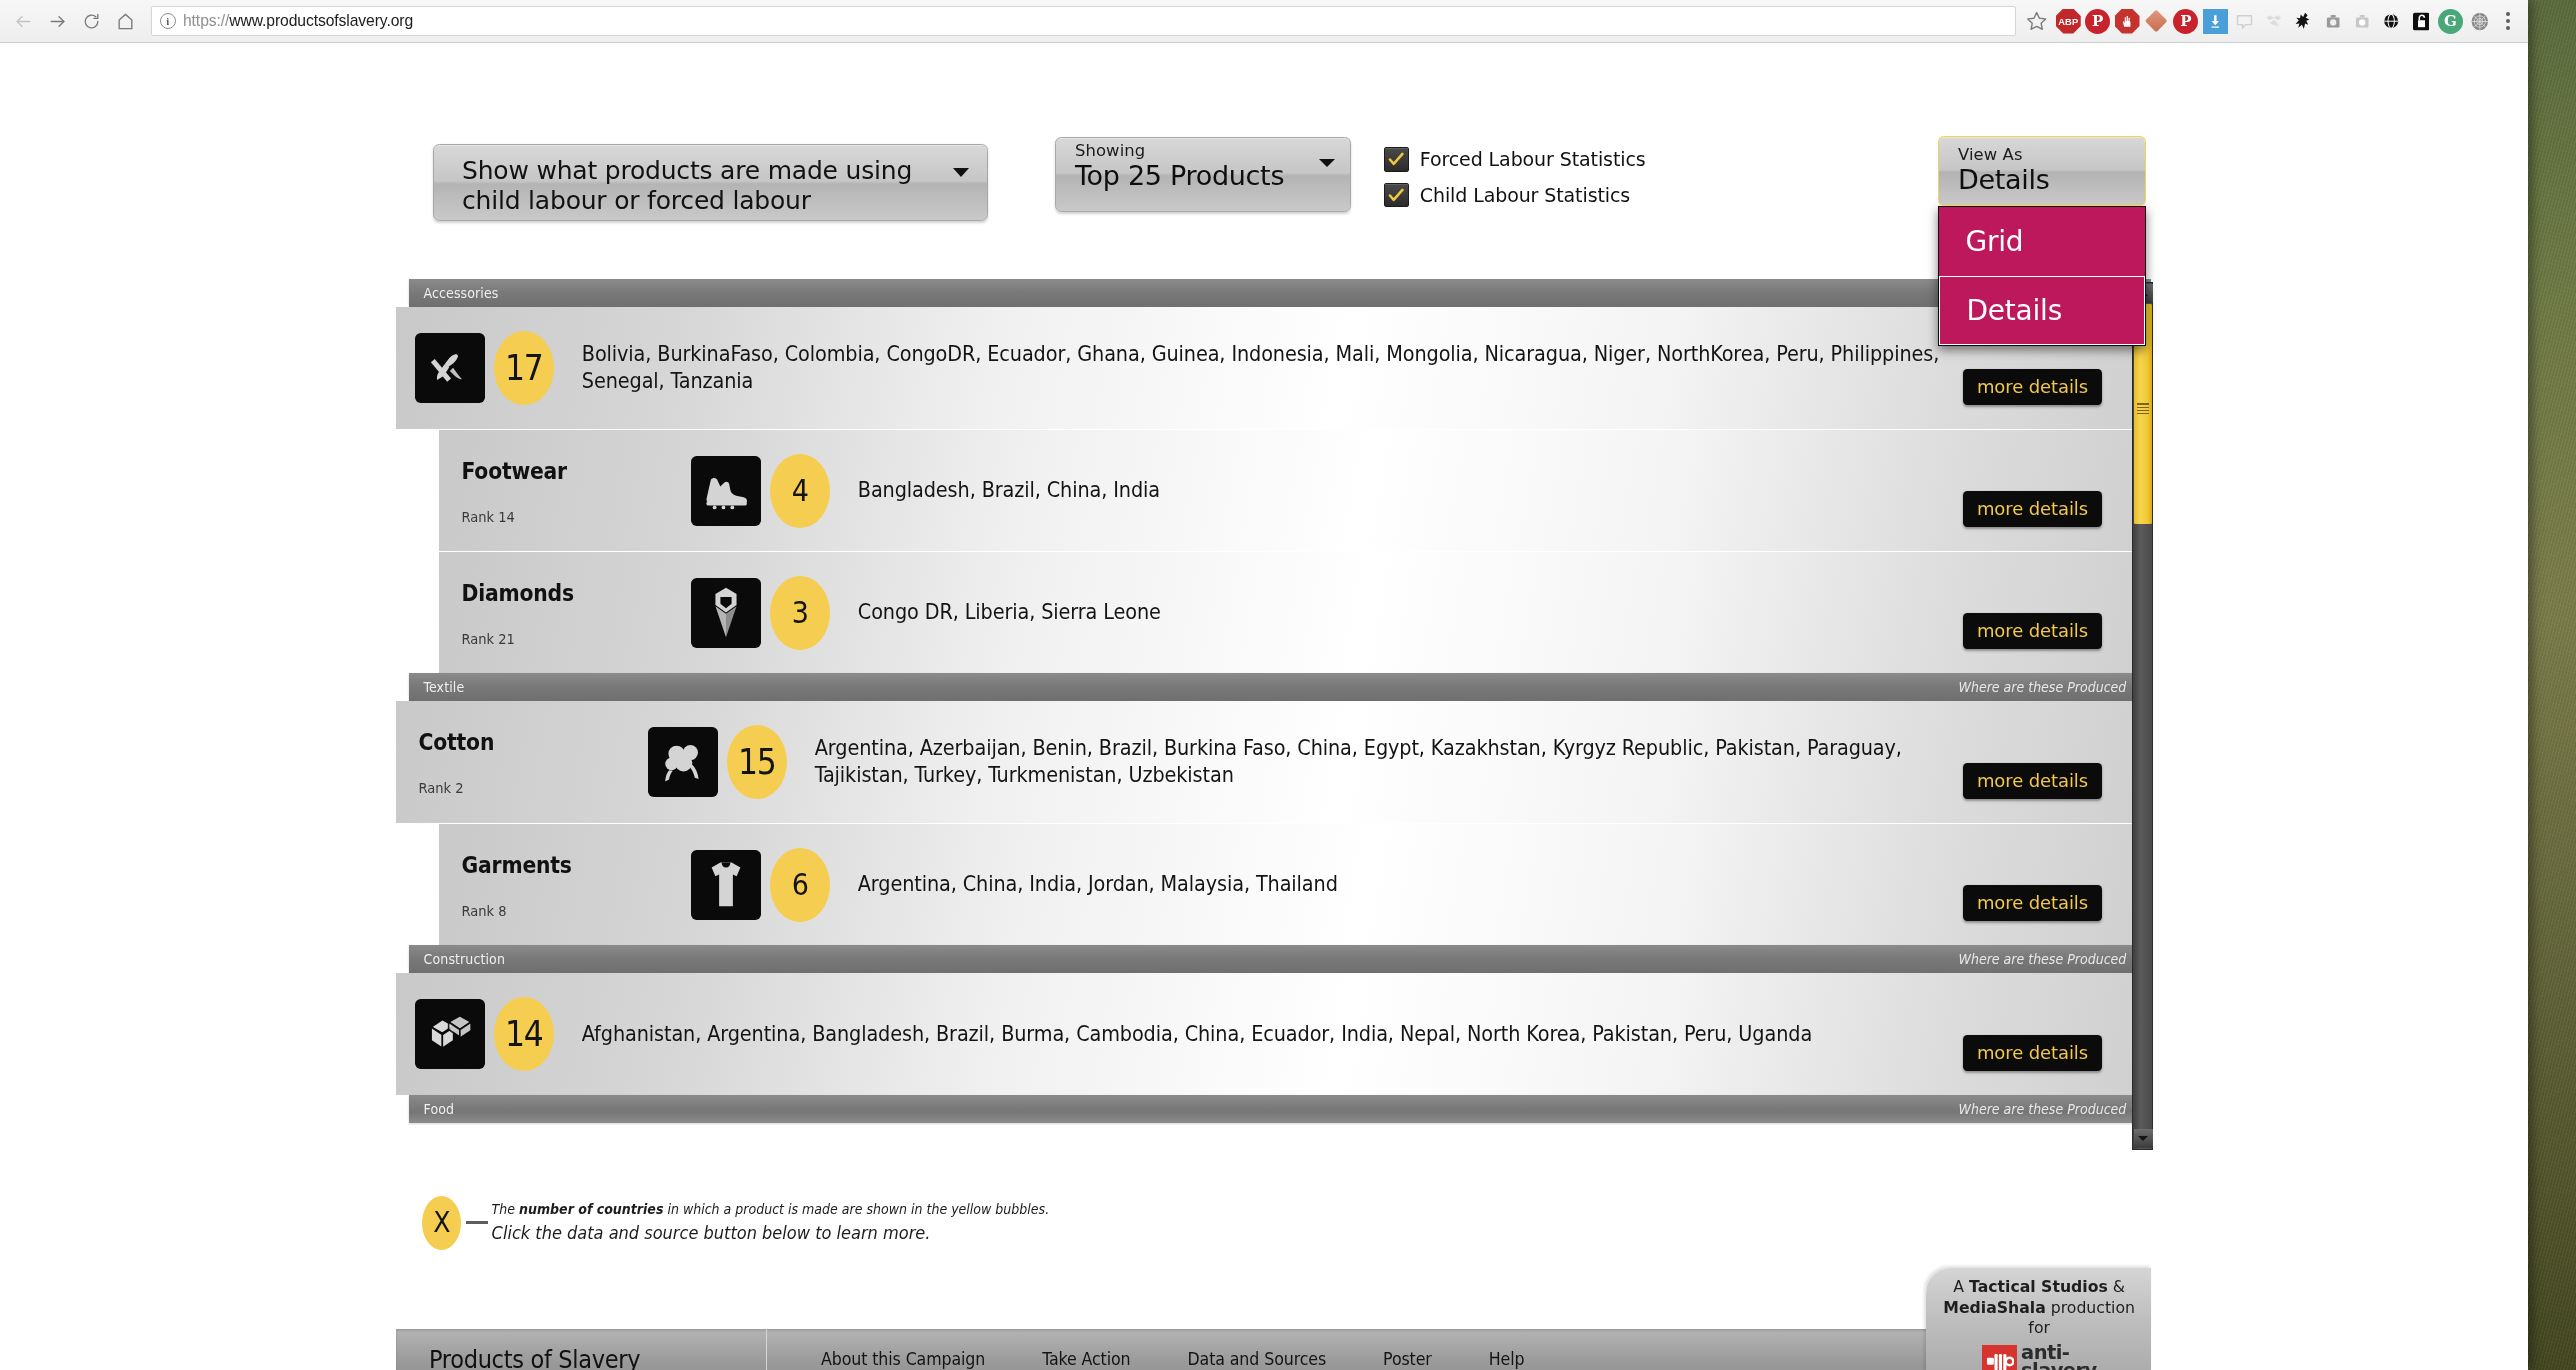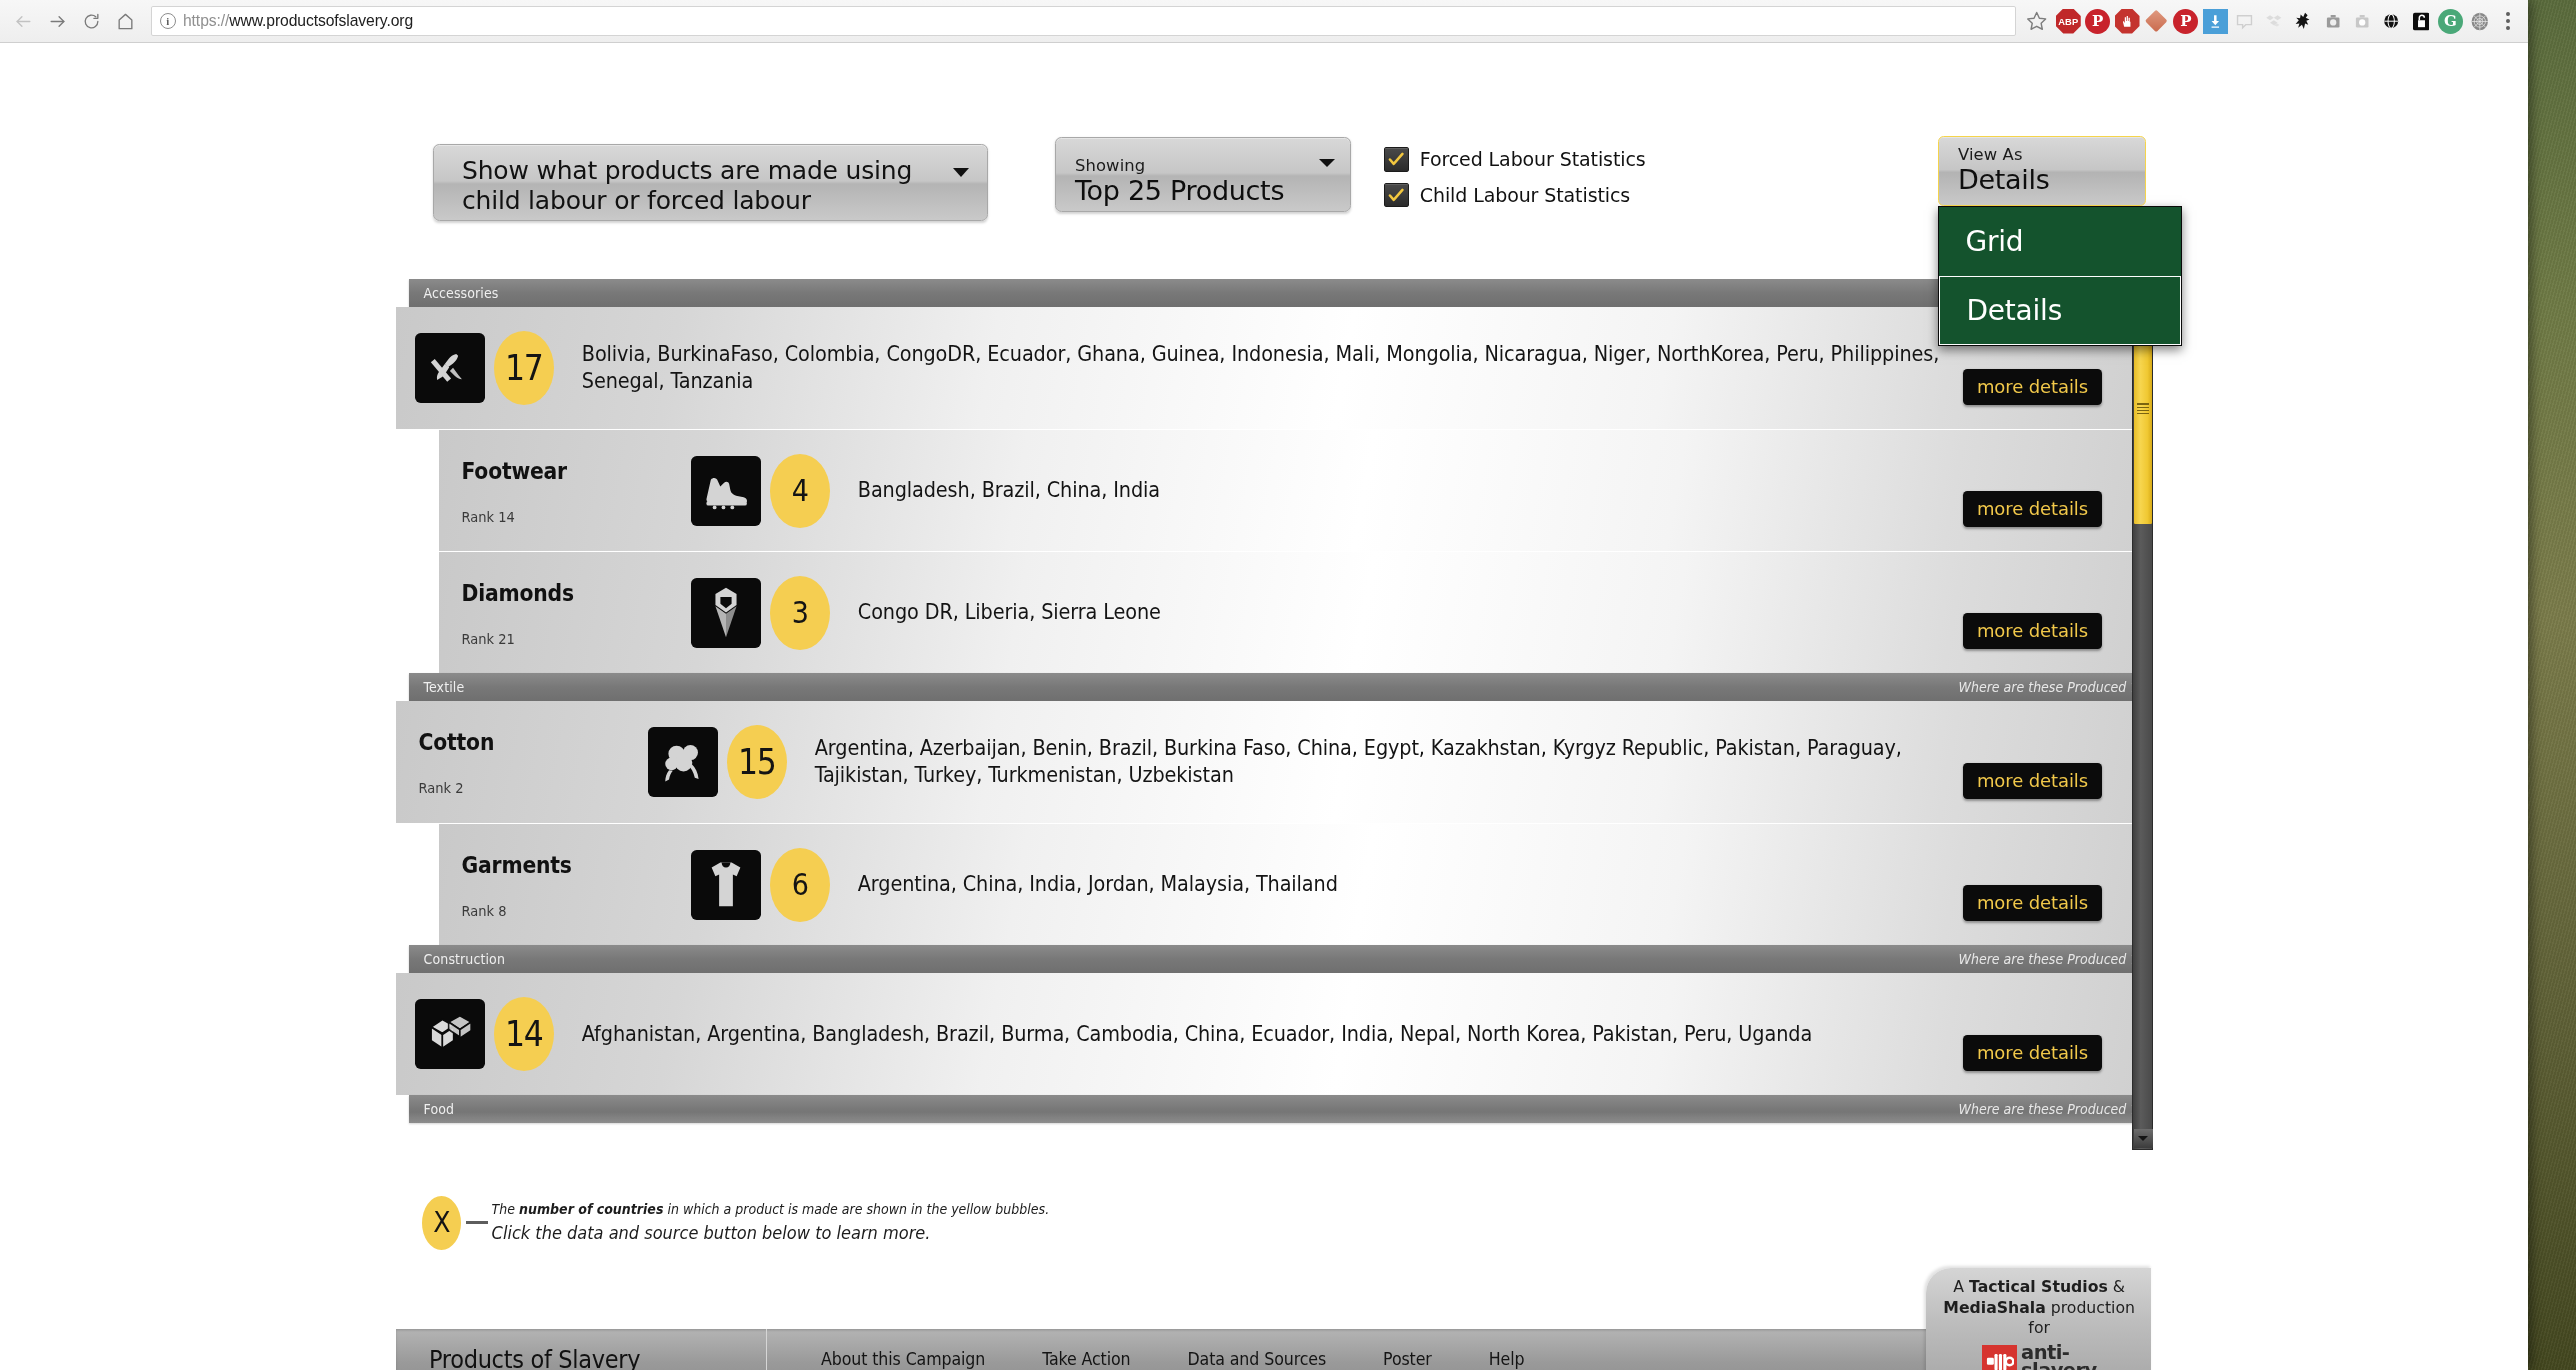--- a/index.html
+++ b/index.html
@@ -136,21 +136,21 @@
     padding: 11.3px 44px 0 28px;
   }
   #filter-select .line {
     font-size: 25px; color: #121212; line-height: 1.18; letter-spacing: -0.2px;
     font-family: "DejaVu Sans", sans-serif;
   }
   #filter-select .caret { top: 22.6px; transform:none; }
 
   #showing-select {
     left: 1055px; top: 94px; width: 296px; height: 75px;
-    padding: 18px 40px 0 19px;
+    padding: 3px 40px 0 19px;
   }
   #showing-select .caret { top: 21.4px; transform:none; right: 15px;
     border-left-width:8.2px; border-right-width:8.2px; border-top-width:8.8px; }
 
   #checks {
     position: absolute; left: 1384px; top: 104px;
     display: flex; flex-direction: column; gap: 11.3px;
   }
   .checkrow { display: flex; align-items: center; gap: 11.3px; }
   .cbox {
@@ -173,22 +173,22 @@
     position: relative; width: 208px; height: 70px;
     background: linear-gradient(180deg,#d8d8d8 0%,#c6c6c6 48%,#b3b3b3 52%,#c9c9c9 100%);
     border: 1.9px solid #f5d44b;
     border-radius: 5.7px;
     padding: 7.5px 0 0 19px;
     box-shadow: inset 0 0.6px 0 rgba(255,255,255,.7);
   }
   #viewas-btn .caret { top: 19px; transform:none; right: 16.4px;
     border-left-width:8.2px; border-right-width:8.2px; border-top-width:8.8px; }
   #viewas-menu {
-    width: 244px;
-    background: #14532d;
+    width: 208px;
+    background: #be185d;
     border: 1.3px solid #0a0a0a;
     box-shadow: 0 3.8px 10px rgba(0,0,0,.5);
   }
   .vitem {
     height: 69px; display: flex; align-items: center;
     padding-left: 26.4px;
     color: #fff; font-size: 28px; letter-spacing: -0.2px;
     font-family: "DejaVu Sans", sans-serif;
   }
   .vitem.selected { border: 1.9px solid #ffffff; }

